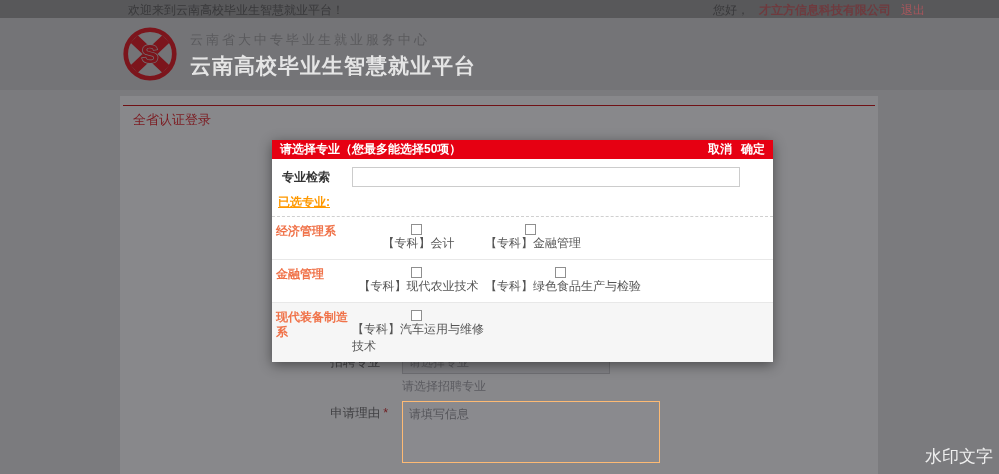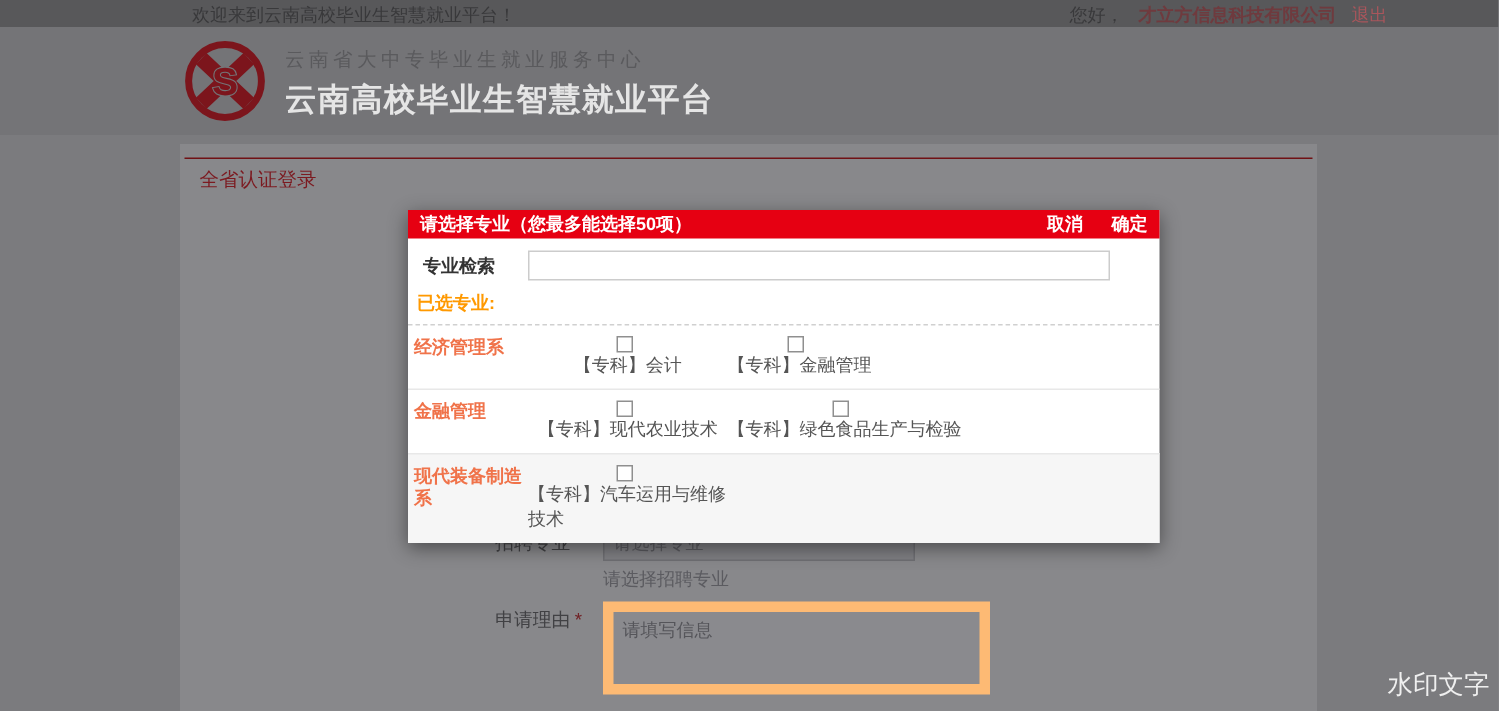--- a/index.html
+++ b/index.html
@@ -27,36 +27,36 @@
 
   .frow { position:absolute; display:flex; }
   .frow .flabel { width:268px; text-align:right; font-size:12.5px; color:#414144; line-height:24px; }
   .frow .req { color:#702024; margin-left:3px; }
   .finput { position:absolute; left:282px; top:0; width:208px; height:24px;
     border:1px solid #6f6f73; background:#7f7f83; color:#4c4c50;
     font-size:12px; padding:0 6px; font-family:inherit; }
   .finput.ph { color:#5a5a5f; }
   .fhelper { position:absolute; left:282px; font-size:12px; color:#5b5b60; }
   .ftextarea { position:absolute; left:282px; top:0; width:258px; height:62px;
-    border:7px solid #fdba74; background:#8a8a8e; color:#55555a; resize:none;
+    border:1px solid #fdba74; background:#8a8a8e; color:#55555a; resize:none;
     font-size:12px; padding:4px 6px; font-family:inherit; }
   .ftextarea::placeholder { color:#55555a; opacity:1; }
 
   .watermark { position:absolute; right:6px; bottom:6px; font-size:17px; color:#efefef; z-index:30; }
 
   
   .modal { position:absolute; left:272px; top:140px; width:501px; background:#fff;
     box-shadow:0 3px 12px rgba(0,0,0,0.45); z-index:20; }
   .modal-header { height:19px; background:#e60012; display:flex; align-items:center; padding:0 8px; }
   .modal-title { color:#fff; font-size:12px; font-weight:bold; flex:1; }
-  .modal-btn { color:#fff; font-size:12px; font-weight:bold; cursor:pointer; margin-left:19px; }
+  .modal-btn { color:#fff; font-size:12px; font-weight:bold; cursor:pointer; margin-left:9px; }
   .search-row { display:flex; align-items:center; padding:8px 33px 4px 10px; }
   .search-label { width:70px; font-size:12px; font-weight:bold; color:#333; }
   .search-input { flex:1; height:20px; border:1px solid #ccc; font-size:12px; padding:0 4px; font-family:inherit; }
-  .selected-label { margin:3px 10px 5px 6px; font-size:12px; font-weight:bold; color:#ff9900; }
+  .selected-label { margin:3px 10px 5px 6px; font-size:12px; font-weight:bold; color:#ff9900;text-decoration:underline; }
   .dept-row { display:flex; padding:7px 6px 7px 4px; border-top:1px solid #e8e8e8; }
   .dept-row.first { border-top:1px dashed #d0d0d0; }
   .dept-row.alt { background:#f6f6f6; }
   .dept-name { width:76px; font-size:12px; font-weight:bold; color:#f0734a; line-height:15px; word-break:break-all; }
   .dept-majors { display:flex; flex:1; }
   .major { display:flex; align-items:center; font-size:12px; color:#555; cursor:pointer;flex-direction:column; }
   .major.w { width:133px; }
   .cb { appearance:none; -webkit-appearance:none; width:11px; height:11px; border:1px solid #8f8f8f;
     background:#fff; margin-right:5px; cursor:pointer; flex:none; }
 </style>

